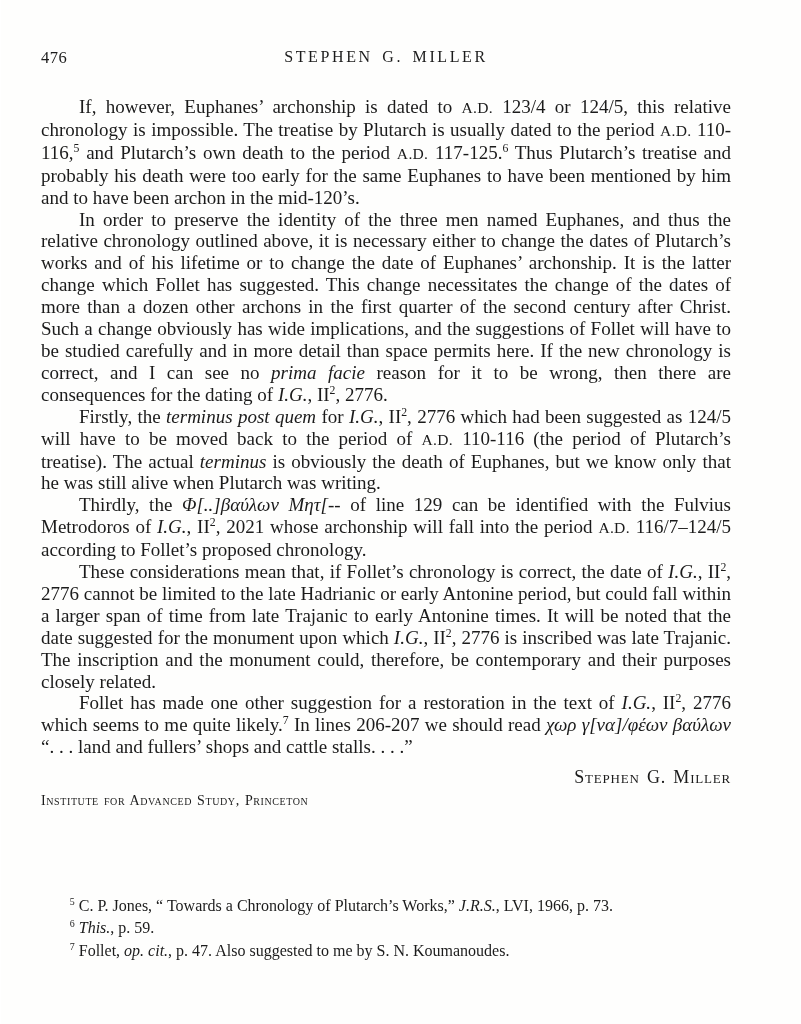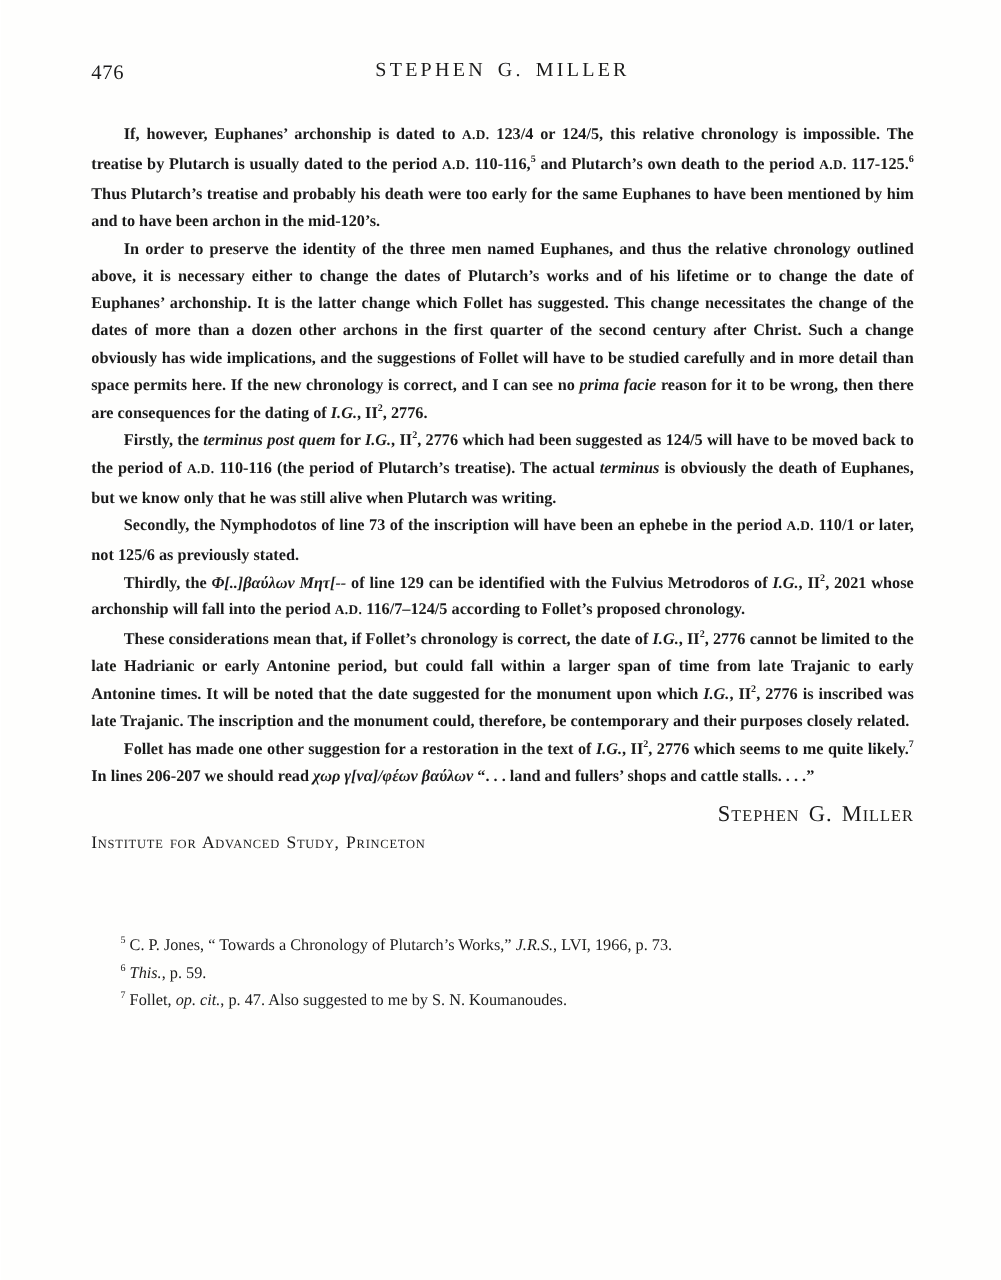--- a/index.html
+++ b/index.html
@@ -9,21 +9,21 @@
   }
   .page {
     position: relative;
     width: 799px;
     height: 1024px;
     margin: 0 auto;
     background: #fefefd;
     color: #1b1b1b;
     font-family: "Liberation Serif", serif;
     box-sizing: border-box;
-    padding: 48px 69px 0 72px;
+    padding: 48px 69px 0 40px;
     overflow: hidden;
   }
   .page-header {
     position: relative;
     height: 22px;
   }
   .page-number {
     position: absolute;
     left: 0;
     top: 0;
@@ -31,24 +31,23 @@
     letter-spacing: 0.5px;
   }
   .running-head {
     text-align: center;
     font-size: 16px;
     letter-spacing: 2.6px;
     word-spacing: 3px;
   }
   .body-text {
     margin-top: 26px;
-    font-size: 13px;
+    font-size: 19px;
     line-height: 21.9px;
     text-align: justify;
-    font-weight: bold;
   }
   .body-text p {
     margin: 0;
     text-indent: 2em;
   }
   .i { font-style: italic; }
   .sup {
     font-size: 0.62em;
     vertical-align: super;
     line-height: 0;
@@ -66,22 +65,22 @@
     word-spacing: 2px;
   }
   .affiliation {
     margin-top: 5px;
     font-variant: small-caps;
     font-size: 14px;
     letter-spacing: 0.6px;
     word-spacing: 1px;
   }
   .footnotes {
-    margin-top: 62px;
-    font-size: 13px;
+    margin-top: 86px;
+    font-size: 16px;
     line-height: 22.3px;
     text-align: left;
   }
   .footnotes p {
     margin: 0;
     text-indent: 1.8em;
   }
 </style>
 </head>
 <body>
@@ -90,21 +89,20 @@
 
   <div class="page-header">
     <span class="page-number">476</span>
     <div class="running-head">STEPHEN G. MILLER</div>
   </div>
 
   <div class="body-text">
     <p><span>If, however, Euphanes’ archonship is dated to </span><span class="sc">A.D.</span><span> 123/4 or 124/5, this relative chronology is impossible.  The treatise by Plutarch is usually dated to the period </span><span class="sc">A.D.</span><span> 110-116,</span><span class="sup">5</span><span> and Plutarch’s own death to the period </span><span class="sc">A.D.</span><span> 117-125.</span><span class="sup">6</span><span>  Thus Plutarch’s treatise and probably his death were too early for the same Euphanes to have been mentioned by him and to have been archon in the mid-120’s.</span></p>
     <p><span>In order to preserve the identity of the three men named Euphanes, and thus the relative chronology outlined above, it is necessary either to change the dates of Plutarch’s works and of his lifetime or to change the date of Euphanes’ archonship. It is the latter change which Follet has suggested.  This change necessitates the change of the dates of more than a dozen other archons in the first quarter of the second century after Christ.  Such a change obviously has wide implications, and the suggestions of Follet will have to be studied carefully and in more detail than space permits here.  If the new chronology is correct, and I can see no </span><span class="i">prima facie</span><span> reason for it to be wrong, then there are consequences for the dating of </span><span class="i">I.G.</span><span>, II</span><span class="sup">2</span><span>, 2776.</span></p>
     <p><span>Firstly, the </span><span class="i">terminus post quem</span><span> for </span><span class="i">I.G.</span><span>, II</span><span class="sup">2</span><span>, 2776 which had been suggested as 124/5 will have to be moved back to the period of </span><span class="sc">A.D.</span><span> 110-116 (the period of Plutarch’s treatise).  The actual </span><span class="i">terminus</span><span> is obviously the death of Euphanes, but we know only that he was still alive when Plutarch was writing.</span></p>
-    <p><span>Secondly, the Nymphodotos of line 73 of the inscription will have been an ephebe in the period </span><span class="sc">A.D.</span><span> 110/1 or later, not 125/6 as previously stated.</span></p>
     <p><span>Thirdly, the </span><span class="i">Φ[..]βαύλων Μητ[--</span><span> of line 129 can be identified with the Fulvius Metrodoros of </span><span class="i">I.G.</span><span>, II</span><span class="sup">2</span><span>, 2021 whose archonship will fall into the period </span><span class="sc">A.D.</span><span> 116/7–124/5 according to Follet’s proposed chronology.</span></p>
     <p><span>These considerations mean that, if Follet’s chronology is correct, the date of </span><span class="i">I.G.</span><span>, II</span><span class="sup">2</span><span>, 2776 cannot be limited to the late Hadrianic or early Antonine period, but could fall within a larger span of time from late Trajanic to early Antonine times. It will be noted that the date suggested for the monument upon which </span><span class="i">I.G.</span><span>, II</span><span class="sup">2</span><span>, 2776 is inscribed was late Trajanic.  The inscription and the monument could, therefore, be contemporary and their purposes closely related.</span></p>
     <p><span>Follet has made one other suggestion for a restoration in the text of </span><span class="i">I.G.</span><span>, II</span><span class="sup">2</span><span>, 2776 which seems to me quite likely.</span><span class="sup">7</span><span>  In lines 206-207 we should read </span><span class="i">χωρ γ[να]/φέων βαύλων</span><span> “. . . land and fullers’ shops and cattle stalls. . . .”</span></p>
   </div>
 
   <div class="signature">Stephen G. Miller</div>
 
   <div class="affiliation">Institute for Advanced Study, Princeton</div>
 
   <div class="footnotes">

